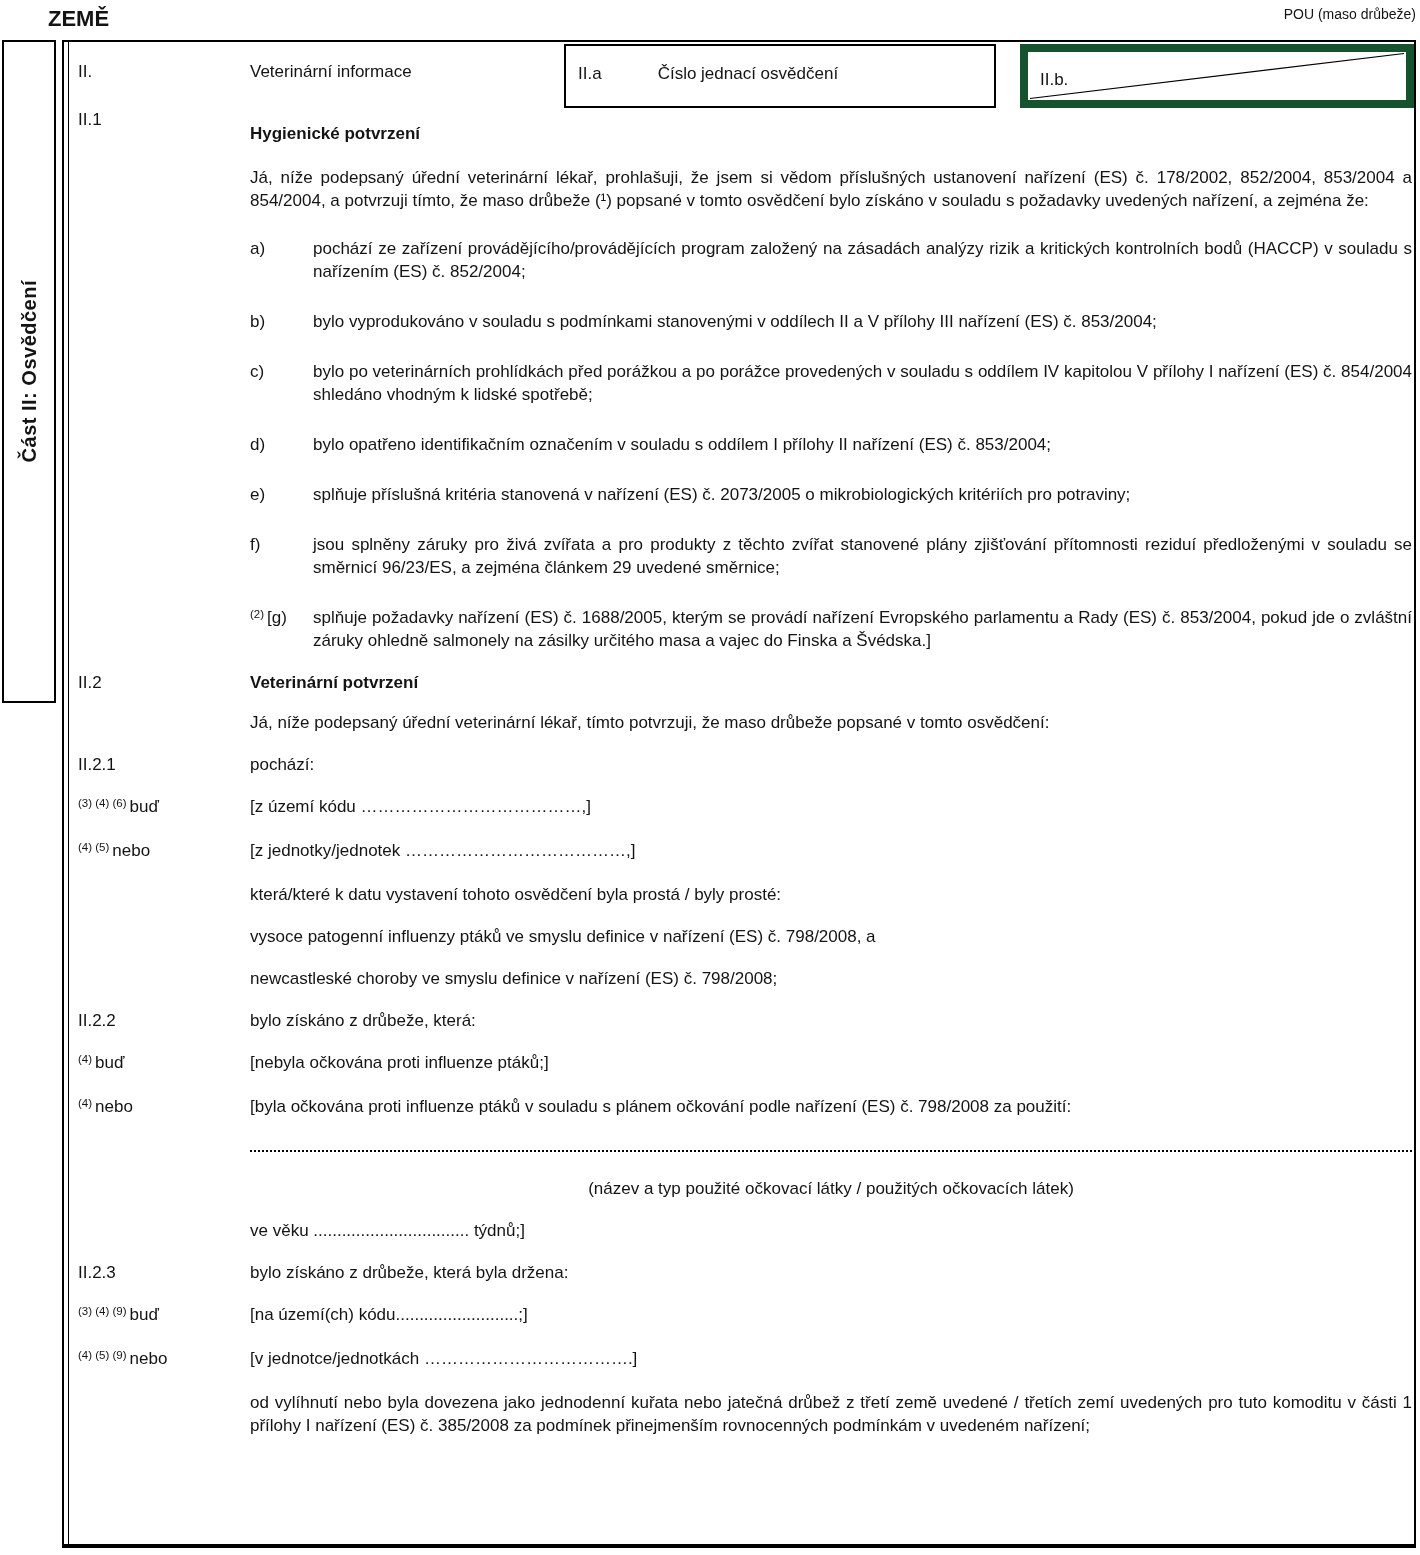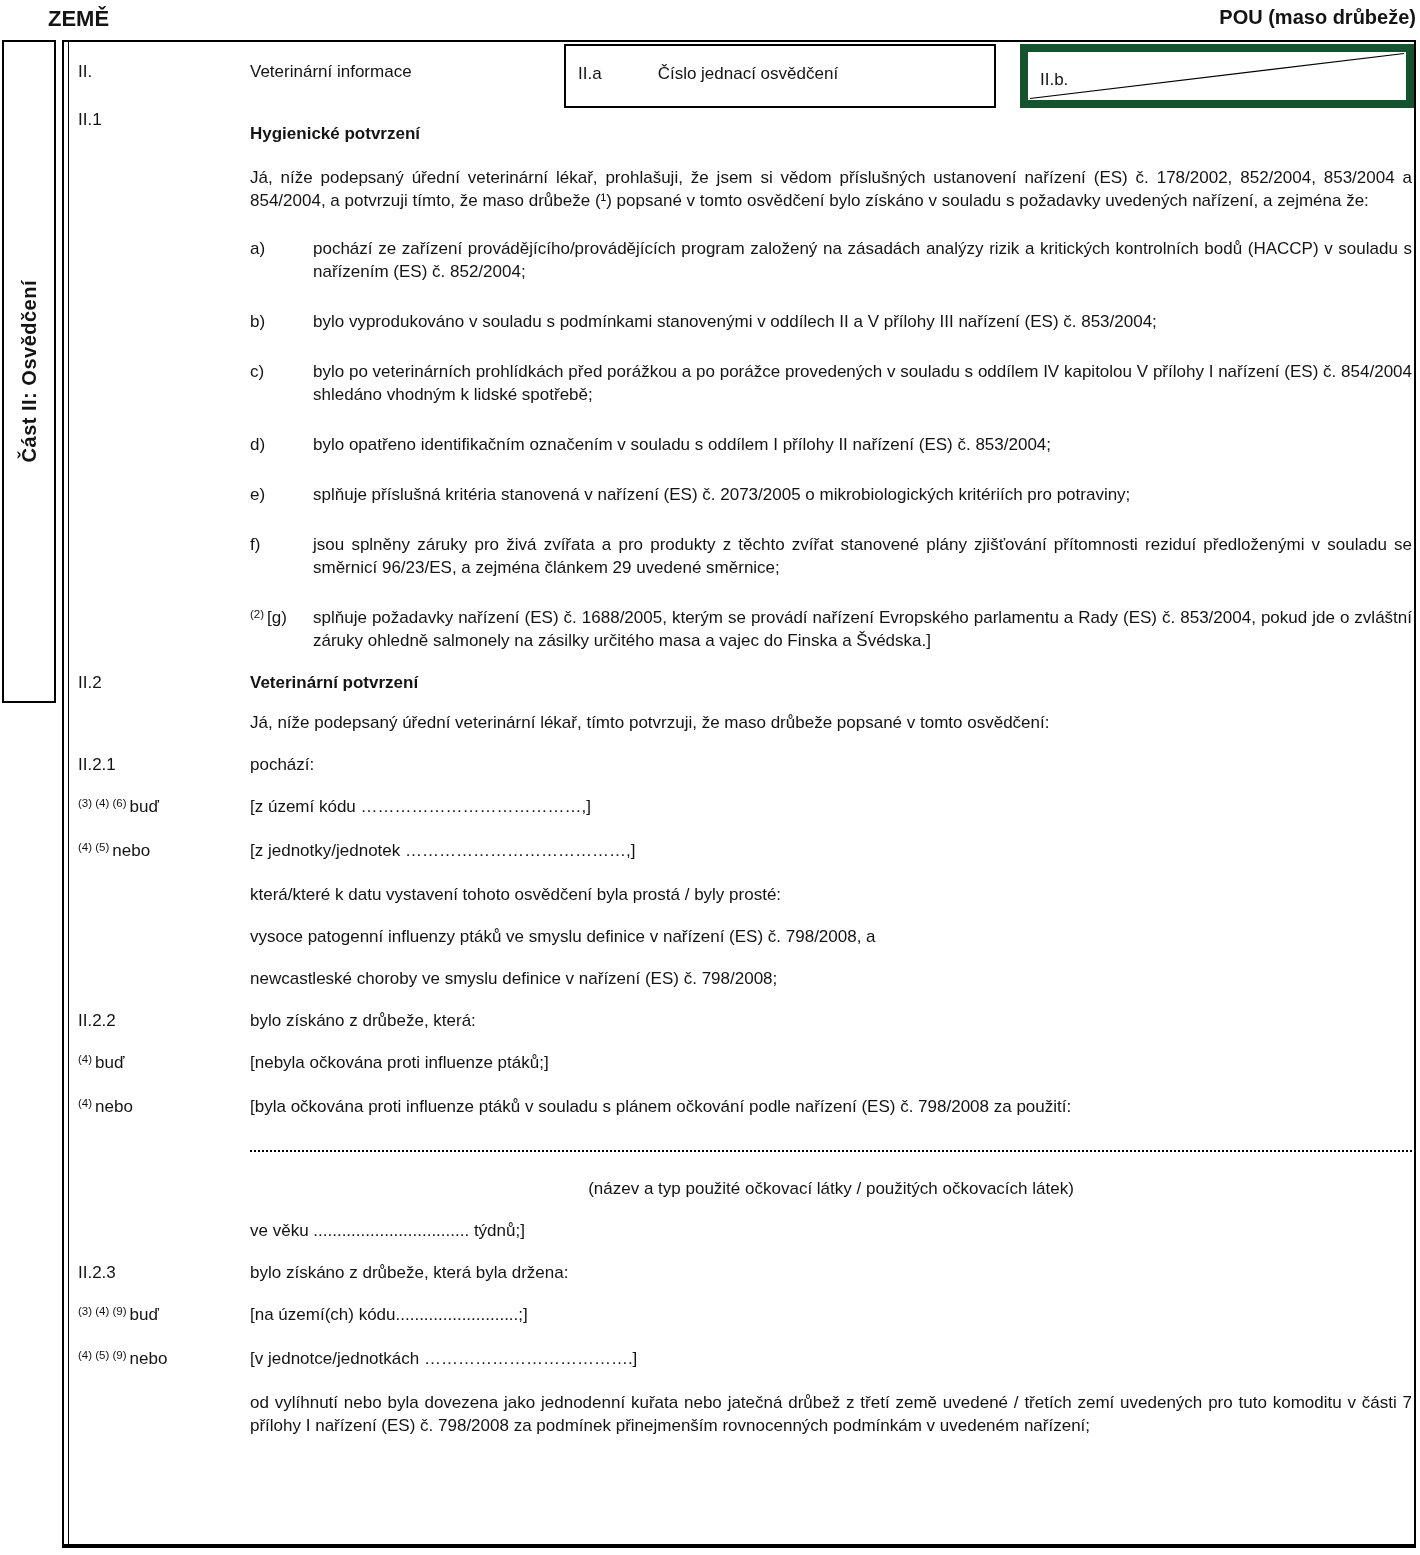--- a/index.html
+++ b/index.html
@@ -7,21 +7,21 @@
   body {
     width: 1420px; height: 1555px;
     font-family: "Liberation Sans", "DejaVu Sans", sans-serif;
     color: #141414;
     font-size: 17px;
   }
   .page { position: relative; width: 1420px; height: 1555px; overflow: hidden; background: #fff; }
 
   
   .top-left  { position: absolute; left: 48px;  top: 6px; font-weight: bold; font-size: 22px; }
-  .top-right { position: absolute; right: 4px;  top: 6px; font-weight: bold; font-size: 20px; margin-left: 14px; }
+  .top-right { position: absolute; right: 4px;  top: 6px; font-weight: normal; font-size: 14px; margin-left: 14px; }
 
   
   .side-box {
     position: absolute; left: 2px; top: 40px; width: 54px; height: 663px;
     border: 2px solid #000; display: flex; align-items: center; justify-content: center;
   }
   .side-box .vtxt {
     writing-mode: vertical-rl; transform: rotate(180deg);
     font-weight: bold; font-size: 20px; letter-spacing: .5px; white-space: nowrap;
   }
@@ -221,19 +221,19 @@
           <div class="con">[na území(ch) kódu..........................;]</div>
         </div>
 
         <div class="lrow">
           <div class="lab"><span class="fr">(4) (5) (9)</span><span class="kw">nebo</span></div>
           <div class="con">[v jednotce/jednotkách ……………………………….]</div>
         </div>
 
         <div class="lrow">
           <div class="lab"></div>
-          <div class="con just">od vylíhnutí nebo byla dovezena jako jednodenní kuřata nebo jatečná drůbež z třetí země uvedené / třetích zemí uvedených pro tuto komoditu v části 7 přílohy I nařízení (ES) č. 798/2008 za podmínek přinejmenším rovnocenných podmínkám v uvedeném nařízení;</div>
+          <div class="con just">od vylíhnutí nebo byla dovezena jako jednodenní kuřata nebo jatečná drůbež z třetí země uvedené / třetích zemí uvedených pro tuto komoditu v části 1 přílohy I nařízení (ES) č. 385/2008 za podmínek přinejmenším rovnocenných podmínkám v uvedeném nařízení;</div>
         </div>
       </div>
 
     </div>
   </div>
 </div>
 
 </body></html>

